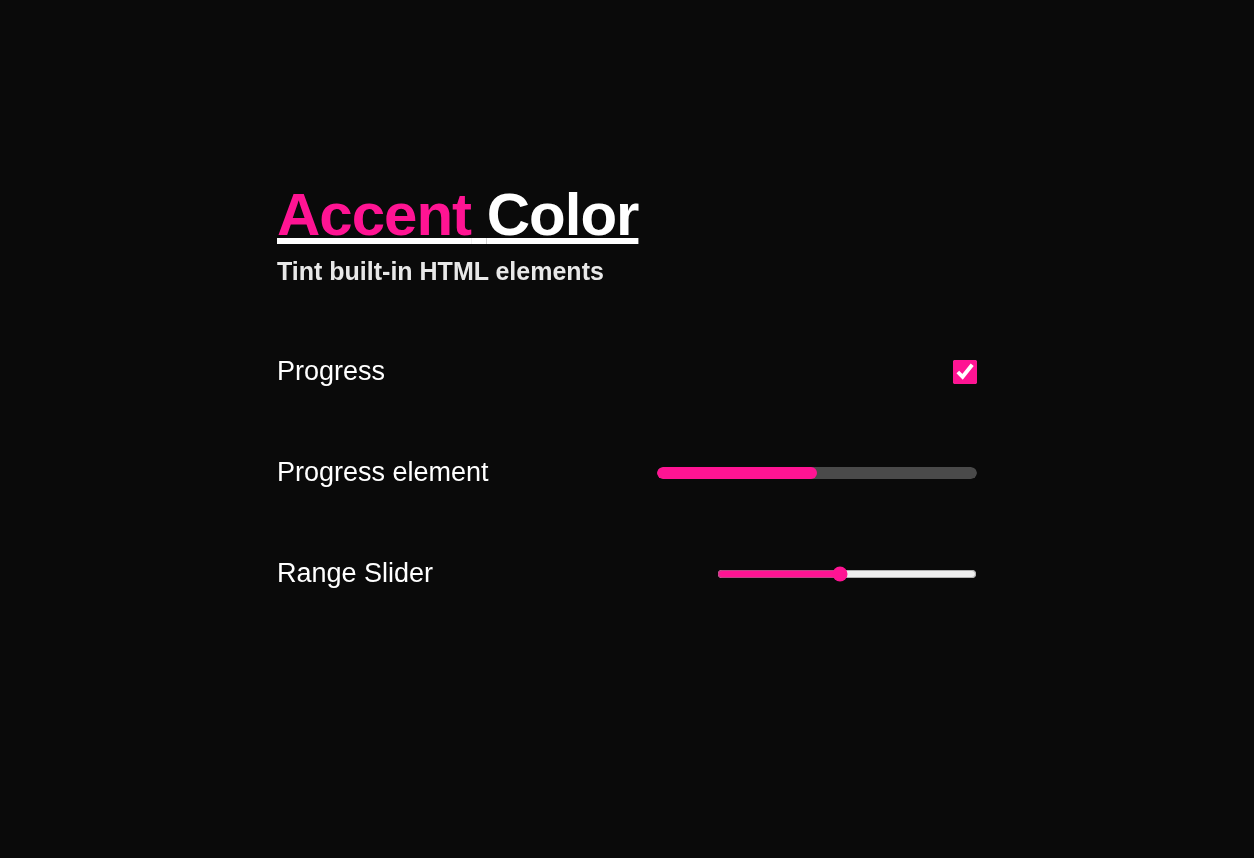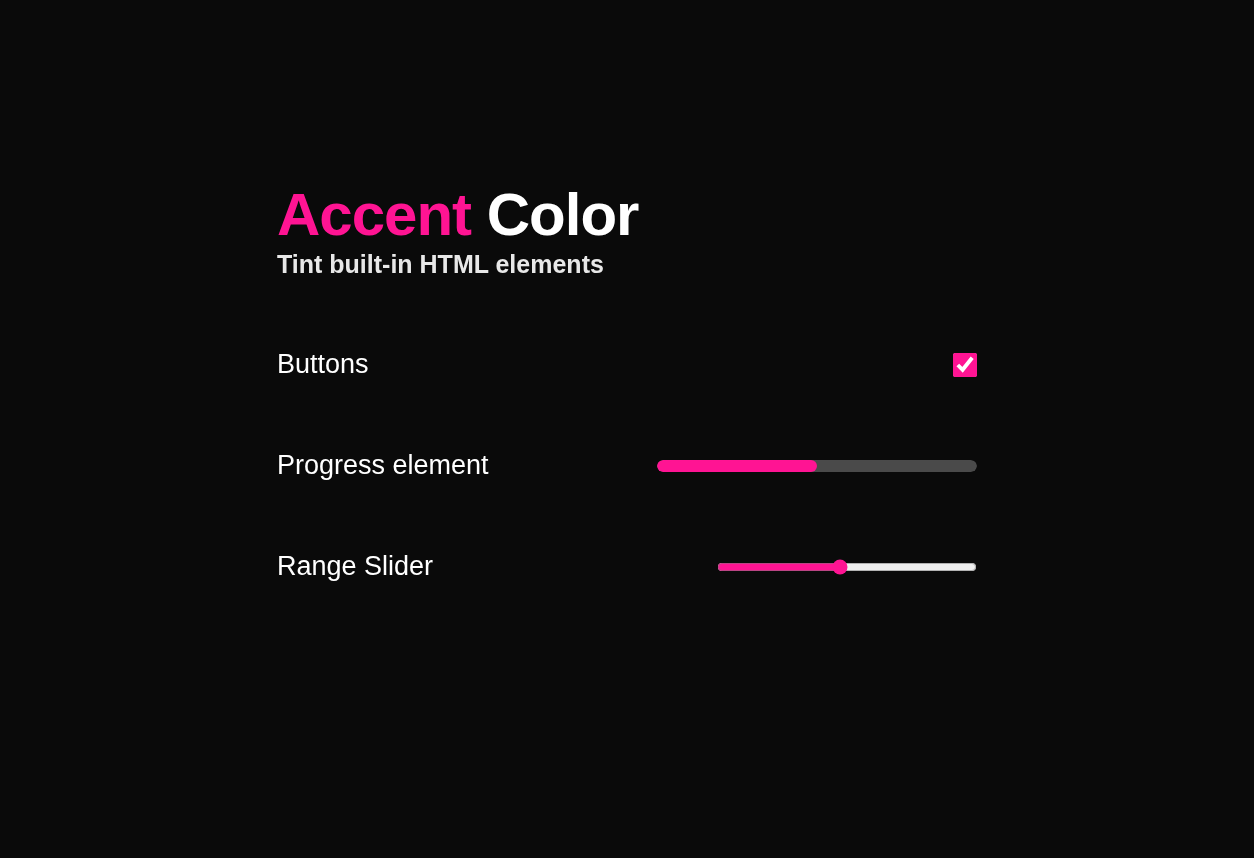--- a/index.html
+++ b/index.html
@@ -21,21 +21,22 @@
     }
     
     .container {
       width: 700px;
     }
     
     .heading {
       font-size: 60px;
       font-weight: 800;
       letter-spacing: -1px;
-      margin-bottom: 1px;
+      margin-bottom: 8px;
+      text-decoration: underline;
     }
     
     .heading .accent-word {
       color: #ff1493;
     }
     
     .heading .color-word {
       color: #ffffff;
     }
     
@@ -115,21 +116,21 @@
 <div class="container">
 
   <h1 class="heading">
     <span class="accent-word">Accent</span>
     <span class="color-word">Color</span>
   </h1>
 
   <p class="subheading">Tint built-in HTML elements</p>
 
   <div class="row">
-    <span class="row-label">Buttons</span>
+    <span class="row-label">Progress</span>
     <div class="controls">
       <input type="checkbox" checked="" style="">
     </div>
   </div>
 
 
   <div class="row">
     <span class="row-label">Progress element</span>
     <div class="controls">
       <progress max="100" value="50"></progress>

